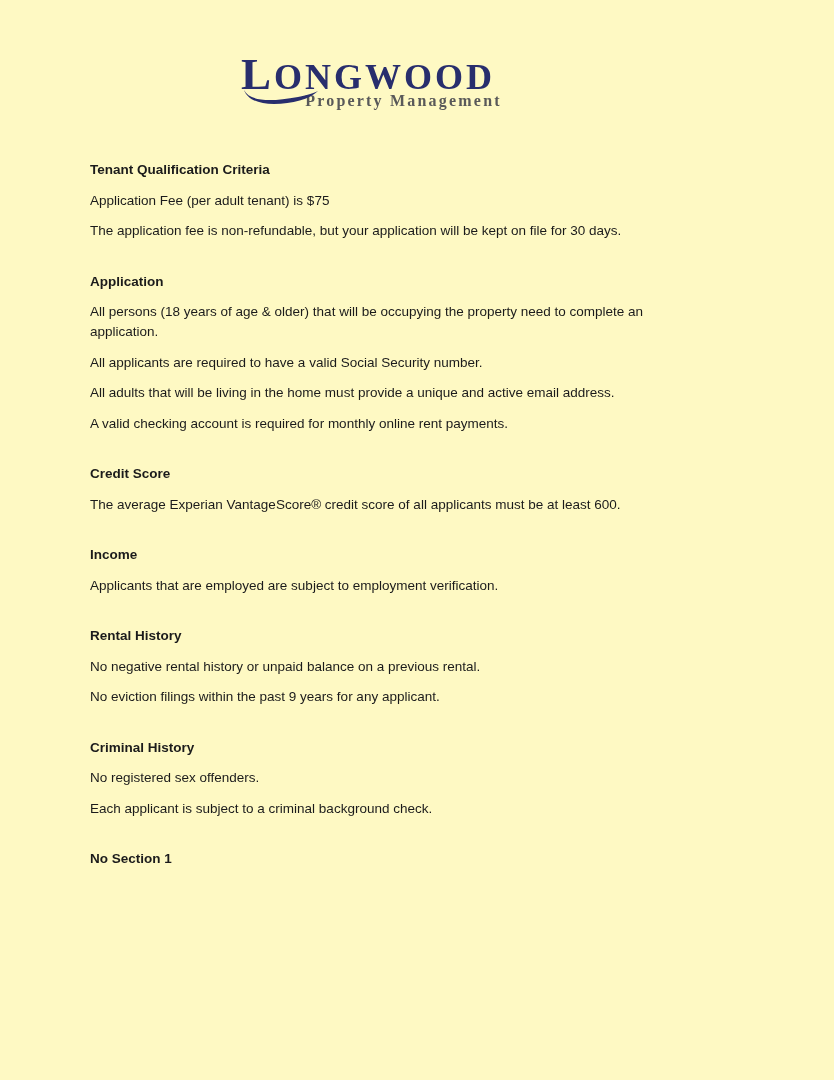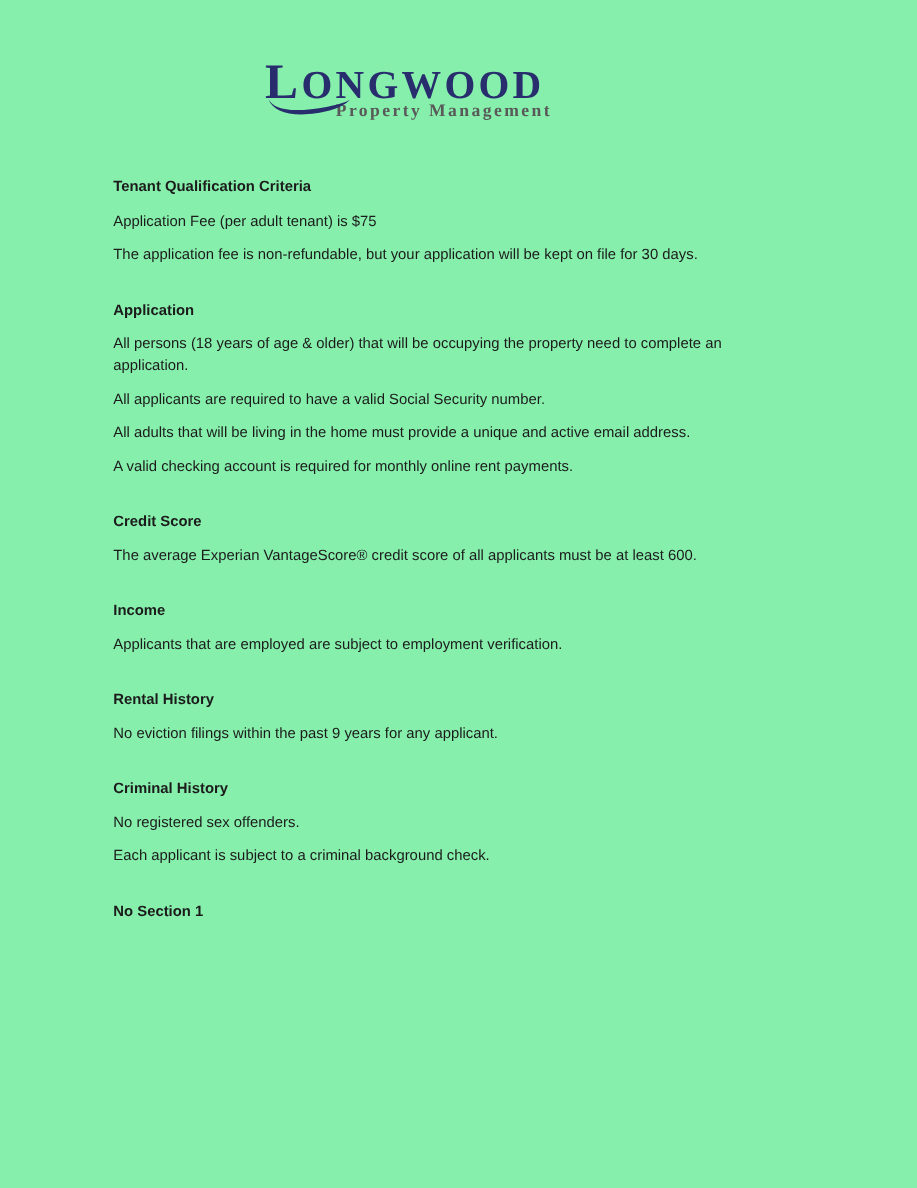--- a/index.html
+++ b/index.html
@@ -4,21 +4,21 @@
 <style>
   html, body {
     margin: 0;
     padding: 0;
     background: #ffffff;
   }
   .page {
     position: relative;
     width: 834px;
     height: 1080px;
-    background: #86efac;
+    background: #fef9c3;
     overflow: hidden;
     font-family: "Liberation Sans", sans-serif;
   }
 
   
   .logo {
     position: absolute;
     left: 241px;
     top: 52px;
     width: 270px;
@@ -53,21 +53,21 @@
     font-weight: 700;
     color: #595959;
     letter-spacing: 2.2px;
     white-space: nowrap;
     text-align: center;
   }
 
   
   .content {
     position: absolute;
-    left: 103px;
+    left: 90px;
     top: 160px;
     width: 656px;
     color: #1b1b1b;
     font-size: 13.5px;
     line-height: 20px;
   }
   .sec {
     margin: 0 0 30.5px 0;
   }
   .sec-heading {
@@ -118,20 +118,21 @@
       <p class="para">The average Experian VantageScore® credit score of all applicants must be at least 600.</p>
     </div>
 
     <div class="sec">
       <p class="sec-heading">Income</p>
       <p class="para">Applicants that are employed are subject to employment verification.</p>
     </div>
 
     <div class="sec">
       <p class="sec-heading">Rental History</p>
+      <p class="para">No negative rental history or unpaid balance on a previous rental.</p>
       <p class="para">No eviction filings within the past 9 years for any applicant.</p>
     </div>
 
     <div class="sec">
       <p class="sec-heading">Criminal History</p>
       <p class="para">No registered sex offenders.</p>
       <p class="para">Each applicant is subject to a criminal background check.</p>
     </div>
 
     <div class="sec">

